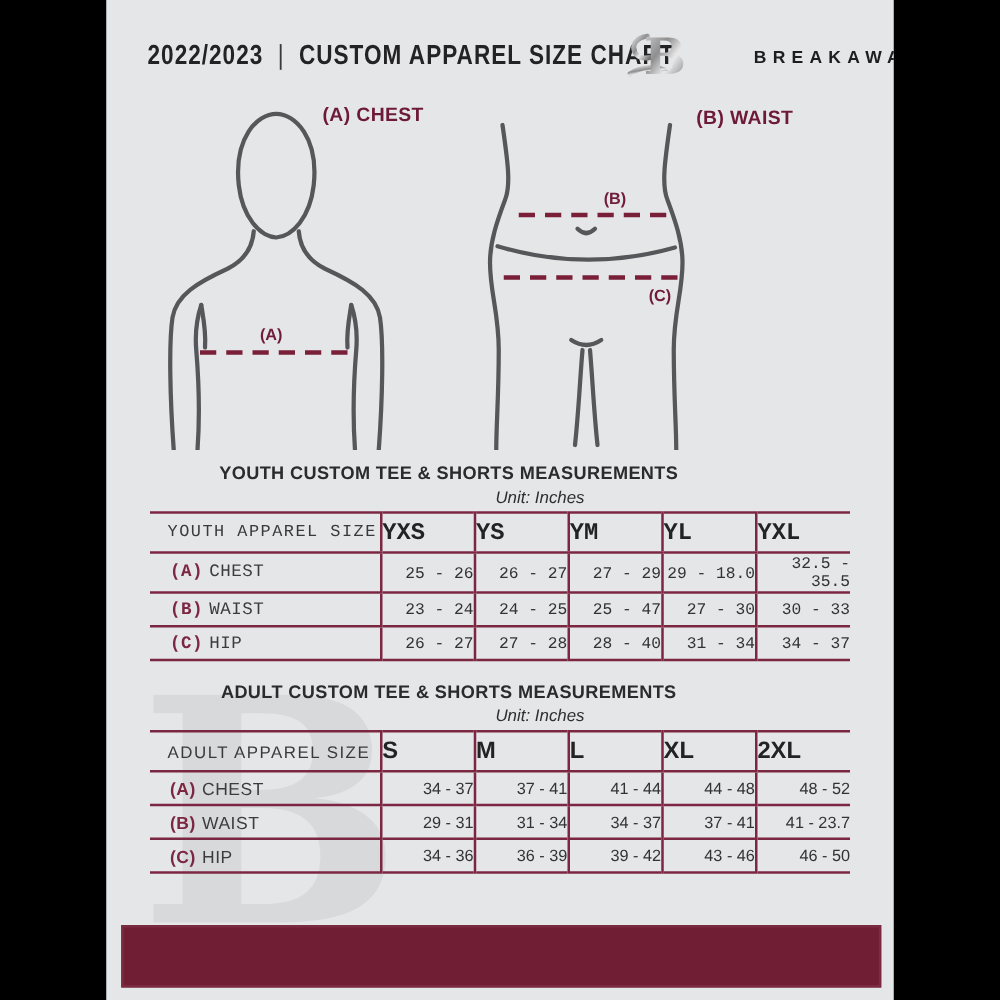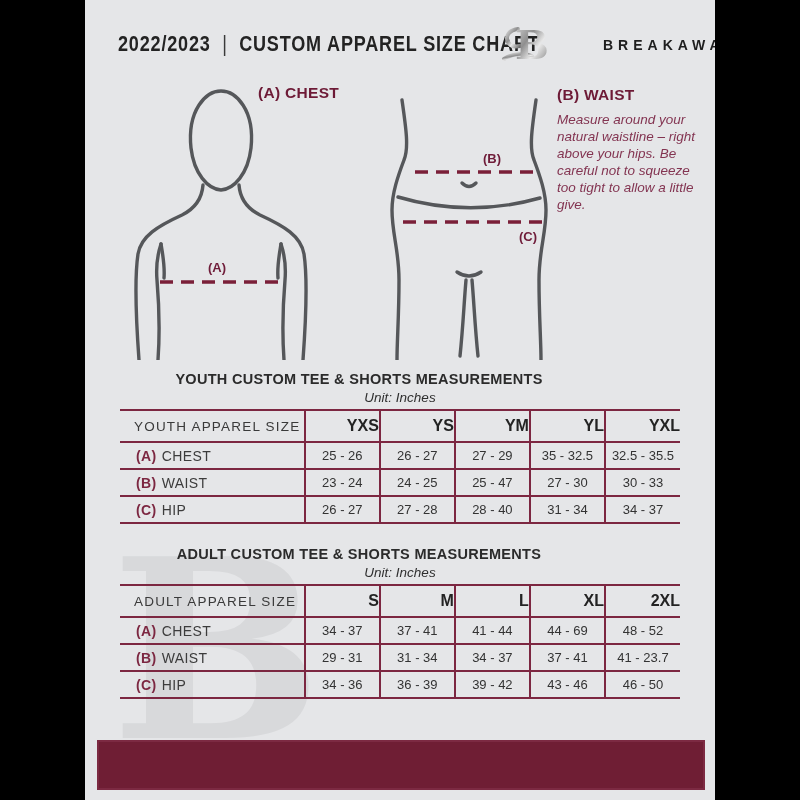--- a/index.html
+++ b/index.html
@@ -44,43 +44,43 @@
   .marker-a{left:112px;top:260px;}
   .marker-b{left:387px;top:151px;}
   .marker-c{left:423px;top:229px;}
   
   .sec-title{
     position:absolute;left:0;width:548px;text-align:center;z-index:2;
     font-size:14.5px;font-weight:700;color:#2b2b2b;letter-spacing:.3px;
   }
   .sec-unit{
     position:absolute;left:0;width:630px;text-align:center;z-index:2;
-    font-size:13.5px;font-style:italic;color:#2f2f2f;
+    font-size:13.5px;font-style:italic;color:#2f2f2f;padding-left:32px;
   }
   .yt-title{top:371px;} .yt-unit{top:390px;}
   .ad-title{top:546px;} .ad-unit{top:565px;}
   
   table.szt{
     position:absolute;left:35px;width:560px;z-index:2;
     border-collapse:collapse;table-layout:fixed;
     border-top:2px solid #7c2741;border-bottom:2px solid #7c2741;
   }
-  table.yt{top:409px;} table.ad{top:584px;}
+  table.yt{top:409px;font-family:Liberation Mono, monospace;} table.ad{top:584px;}
   table.szt col.c0{width:33%;}
   table.szt col.cn{width:13.4%;}
   table.szt th{
-    height:30px;font-size:16px;font-weight:700;color:#232323;text-align:right;
+    height:30px;font-size:19px;font-weight:700;color:#232323;text-align:left;
     border-bottom:2px solid #7c2741;padding:0;
   }
   table.szt th.lblh{
     font-weight:400;font-size:13.5px;letter-spacing:1.2px;color:#3a3a3a;
     text-align:left;padding-left:14px;
   }
   table.szt td{
-    height:25px;font-size:13px;color:#333;text-align:center;padding:0;
+    height:25px;font-size:13px;color:#333;text-align:right;padding:0;
   }
   table.szt tr+tr td{border-top:2px solid #7c2741;}
   table.szt th+th,table.szt td+td{border-left:2px solid #7c2741;}
   table.szt td.lbl{text-align:left;padding-left:16px;font-size:14px;color:#3c3c3c;letter-spacing:.4px;}
   table.szt td.lbl .pfx{font-weight:700;color:#7c2741;margin-right:5px;}
   
   .footer-bar{
     position:absolute;left:12px;top:740px;width:604px;height:46px;z-index:4;
     background:#6f1e34;border:2px solid #7c2a42;
   }
@@ -146,21 +146,20 @@
 
   <span class="marker marker-a">(A)</span>
   <span class="marker marker-b">(B)</span>
   <span class="marker marker-c">(C)</span>
 
   <div class="inst inst-a">
     <h3>(A) CHEST</h3>
   </div>
   <div class="inst inst-b">
     <h3>(B) WAIST</h3>
-    <p>Measure around your natural waistline – right above your hips. Be careful not to squeeze too tight to allow a little give.</p>
   </div>
   <div class="inst inst-c">
   </div>
 
   <div class="sec-title yt-title">YOUTH CUSTOM TEE &amp; SHORTS MEASUREMENTS</div>
   <div class="sec-unit yt-unit">Unit: Inches</div>
 
   <table class="szt yt">
     <colgroup>
         <col class="c0">
@@ -177,21 +176,21 @@
       <th>YS</th>
       <th>YM</th>
       <th>YL</th>
       <th>YXL</th>
     </tr>
     <tr>
       <td class="lbl"><span class="pfx">(A)</span><span>CHEST</span></td>
       <td>25 - 26</td>
       <td>26 - 27</td>
       <td>27 - 29</td>
-      <td>35 - 32.5</td>
+      <td>29 - 18.0</td>
       <td>32.5 - 35.5</td>
     </tr>
     <tr>
       <td class="lbl"><span class="pfx">(B)</span><span>WAIST</span></td>
       <td>23 - 24</td>
       <td>24 - 25</td>
       <td>25 - 47</td>
       <td>27 - 30</td>
       <td>30 - 33</td>
     </tr>
@@ -225,21 +224,21 @@
       <th>M</th>
       <th>L</th>
       <th>XL</th>
       <th>2XL</th>
     </tr>
     <tr>
       <td class="lbl"><span class="pfx">(A)</span><span>CHEST</span></td>
       <td>34 - 37</td>
       <td>37 - 41</td>
       <td>41 - 44</td>
-      <td>44 - 69</td>
+      <td>44 - 48</td>
       <td>48 - 52</td>
     </tr>
     <tr>
       <td class="lbl"><span class="pfx">(B)</span><span>WAIST</span></td>
       <td>29 - 31</td>
       <td>31 - 34</td>
       <td>34 - 37</td>
       <td>37 - 41</td>
       <td>41 - 23.7</td>
     </tr>

